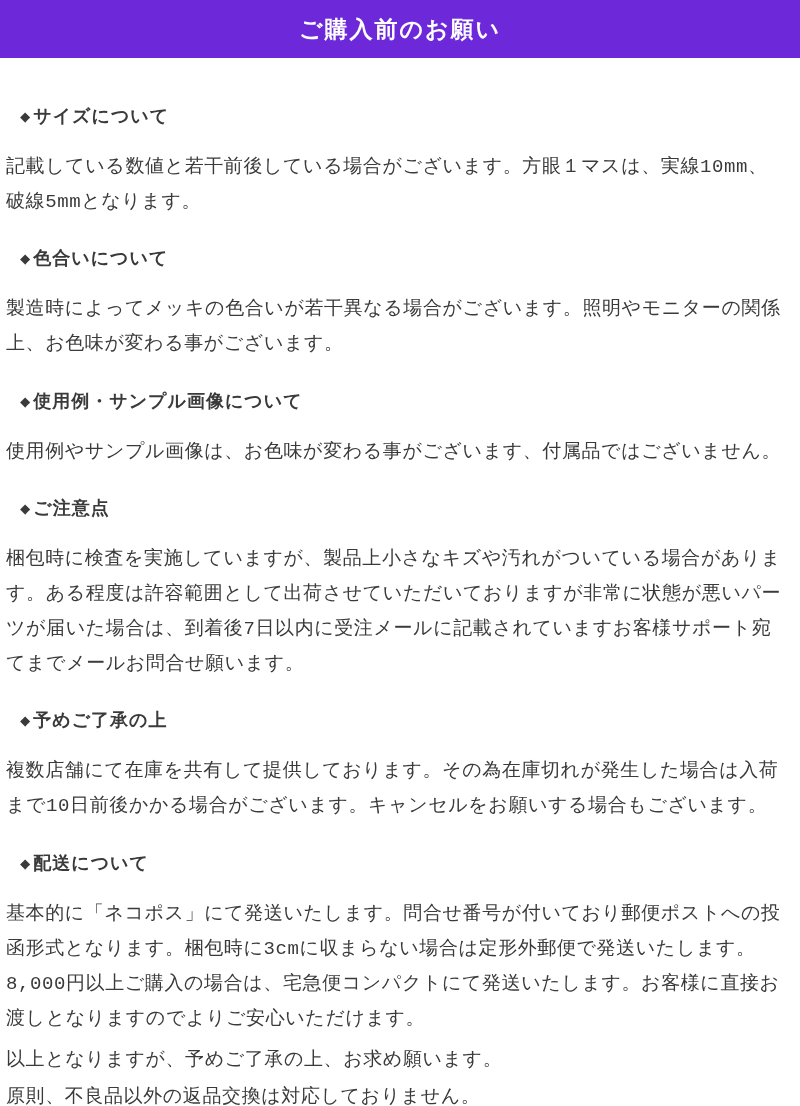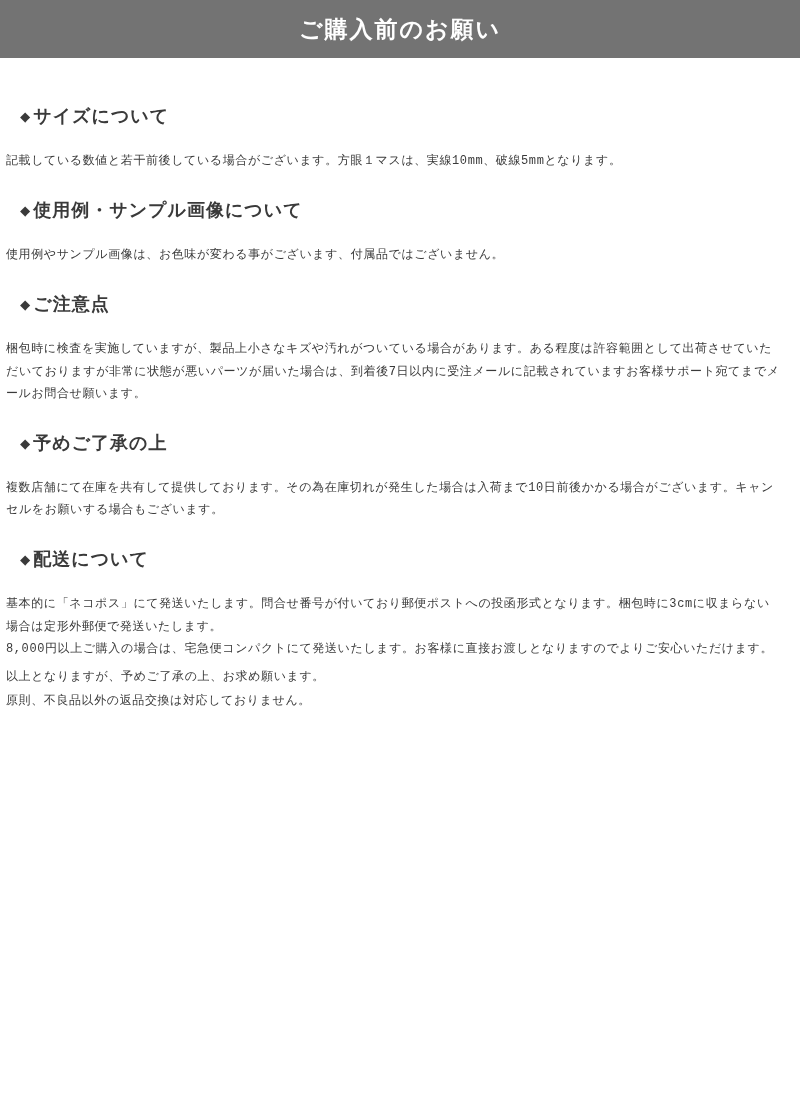--- a/index.html
+++ b/index.html
@@ -13,21 +13,21 @@
     font-family: "Liberation Sans", "DejaVu Sans", sans-serif;
     color: #333333;
     -webkit-font-smoothing: antialiased;
   }
   .page {
     width: 800px;
     box-sizing: border-box;
     padding: 0 0 16px 0;
   }
   .title-bar {
-    background: #737373;
+    background: #6d28d9;
     color: #ffffff;
     height: 58px;
     display: flex;
     align-items: center;
     justify-content: center;
     letter-spacing: 2px;
   }
   .title-bar .title-text {
     font-size: 23px;
     font-weight: bold;
@@ -46,21 +46,21 @@
     color: #3a3a3a;
     letter-spacing: 1px;
     margin: 26px 0 22px 14px;
   }
   .heading .diamond {
     display: inline-block;
     margin-right: 2px;
     font-size: 17px;
   }
   .body-text {
-    font-size: 12px;
+    font-size: 19px;
     line-height: 1.85;
     color: #3a3a3a;
     letter-spacing: 0.6px;
     margin: 0 0 6px 0;
     white-space: pre-line;
   }
   .footer-block {
   }
   .footer-block .body-text {
     margin-bottom: 2px;
@@ -77,20 +77,26 @@
 
   <div class="content">
 
     <div class="section">
       <div class="heading">
         <span class="diamond">◆</span><span>サイズについて</span>
       </div>
       <p class="body-text">記載している数値と若干前後している場合がございます。方眼１マスは、実線10mm、破線5mmとなります。</p>
     </div>
 
+    <div class="section">
+      <div class="heading">
+        <span class="diamond">◆</span><span>色合いについて</span>
+      </div>
+      <p class="body-text">製造時によってメッキの色合いが若干異なる場合がございます。照明やモニターの関係上、お色味が変わる事がございます。</p>
+    </div>
 
     <div class="section">
       <div class="heading">
         <span class="diamond">◆</span><span>使用例・サンプル画像について</span>
       </div>
       <p class="body-text">使用例やサンプル画像は、お色味が変わる事がございます、付属品ではございません。</p>
     </div>
 
     <div class="section">
       <div class="heading">

